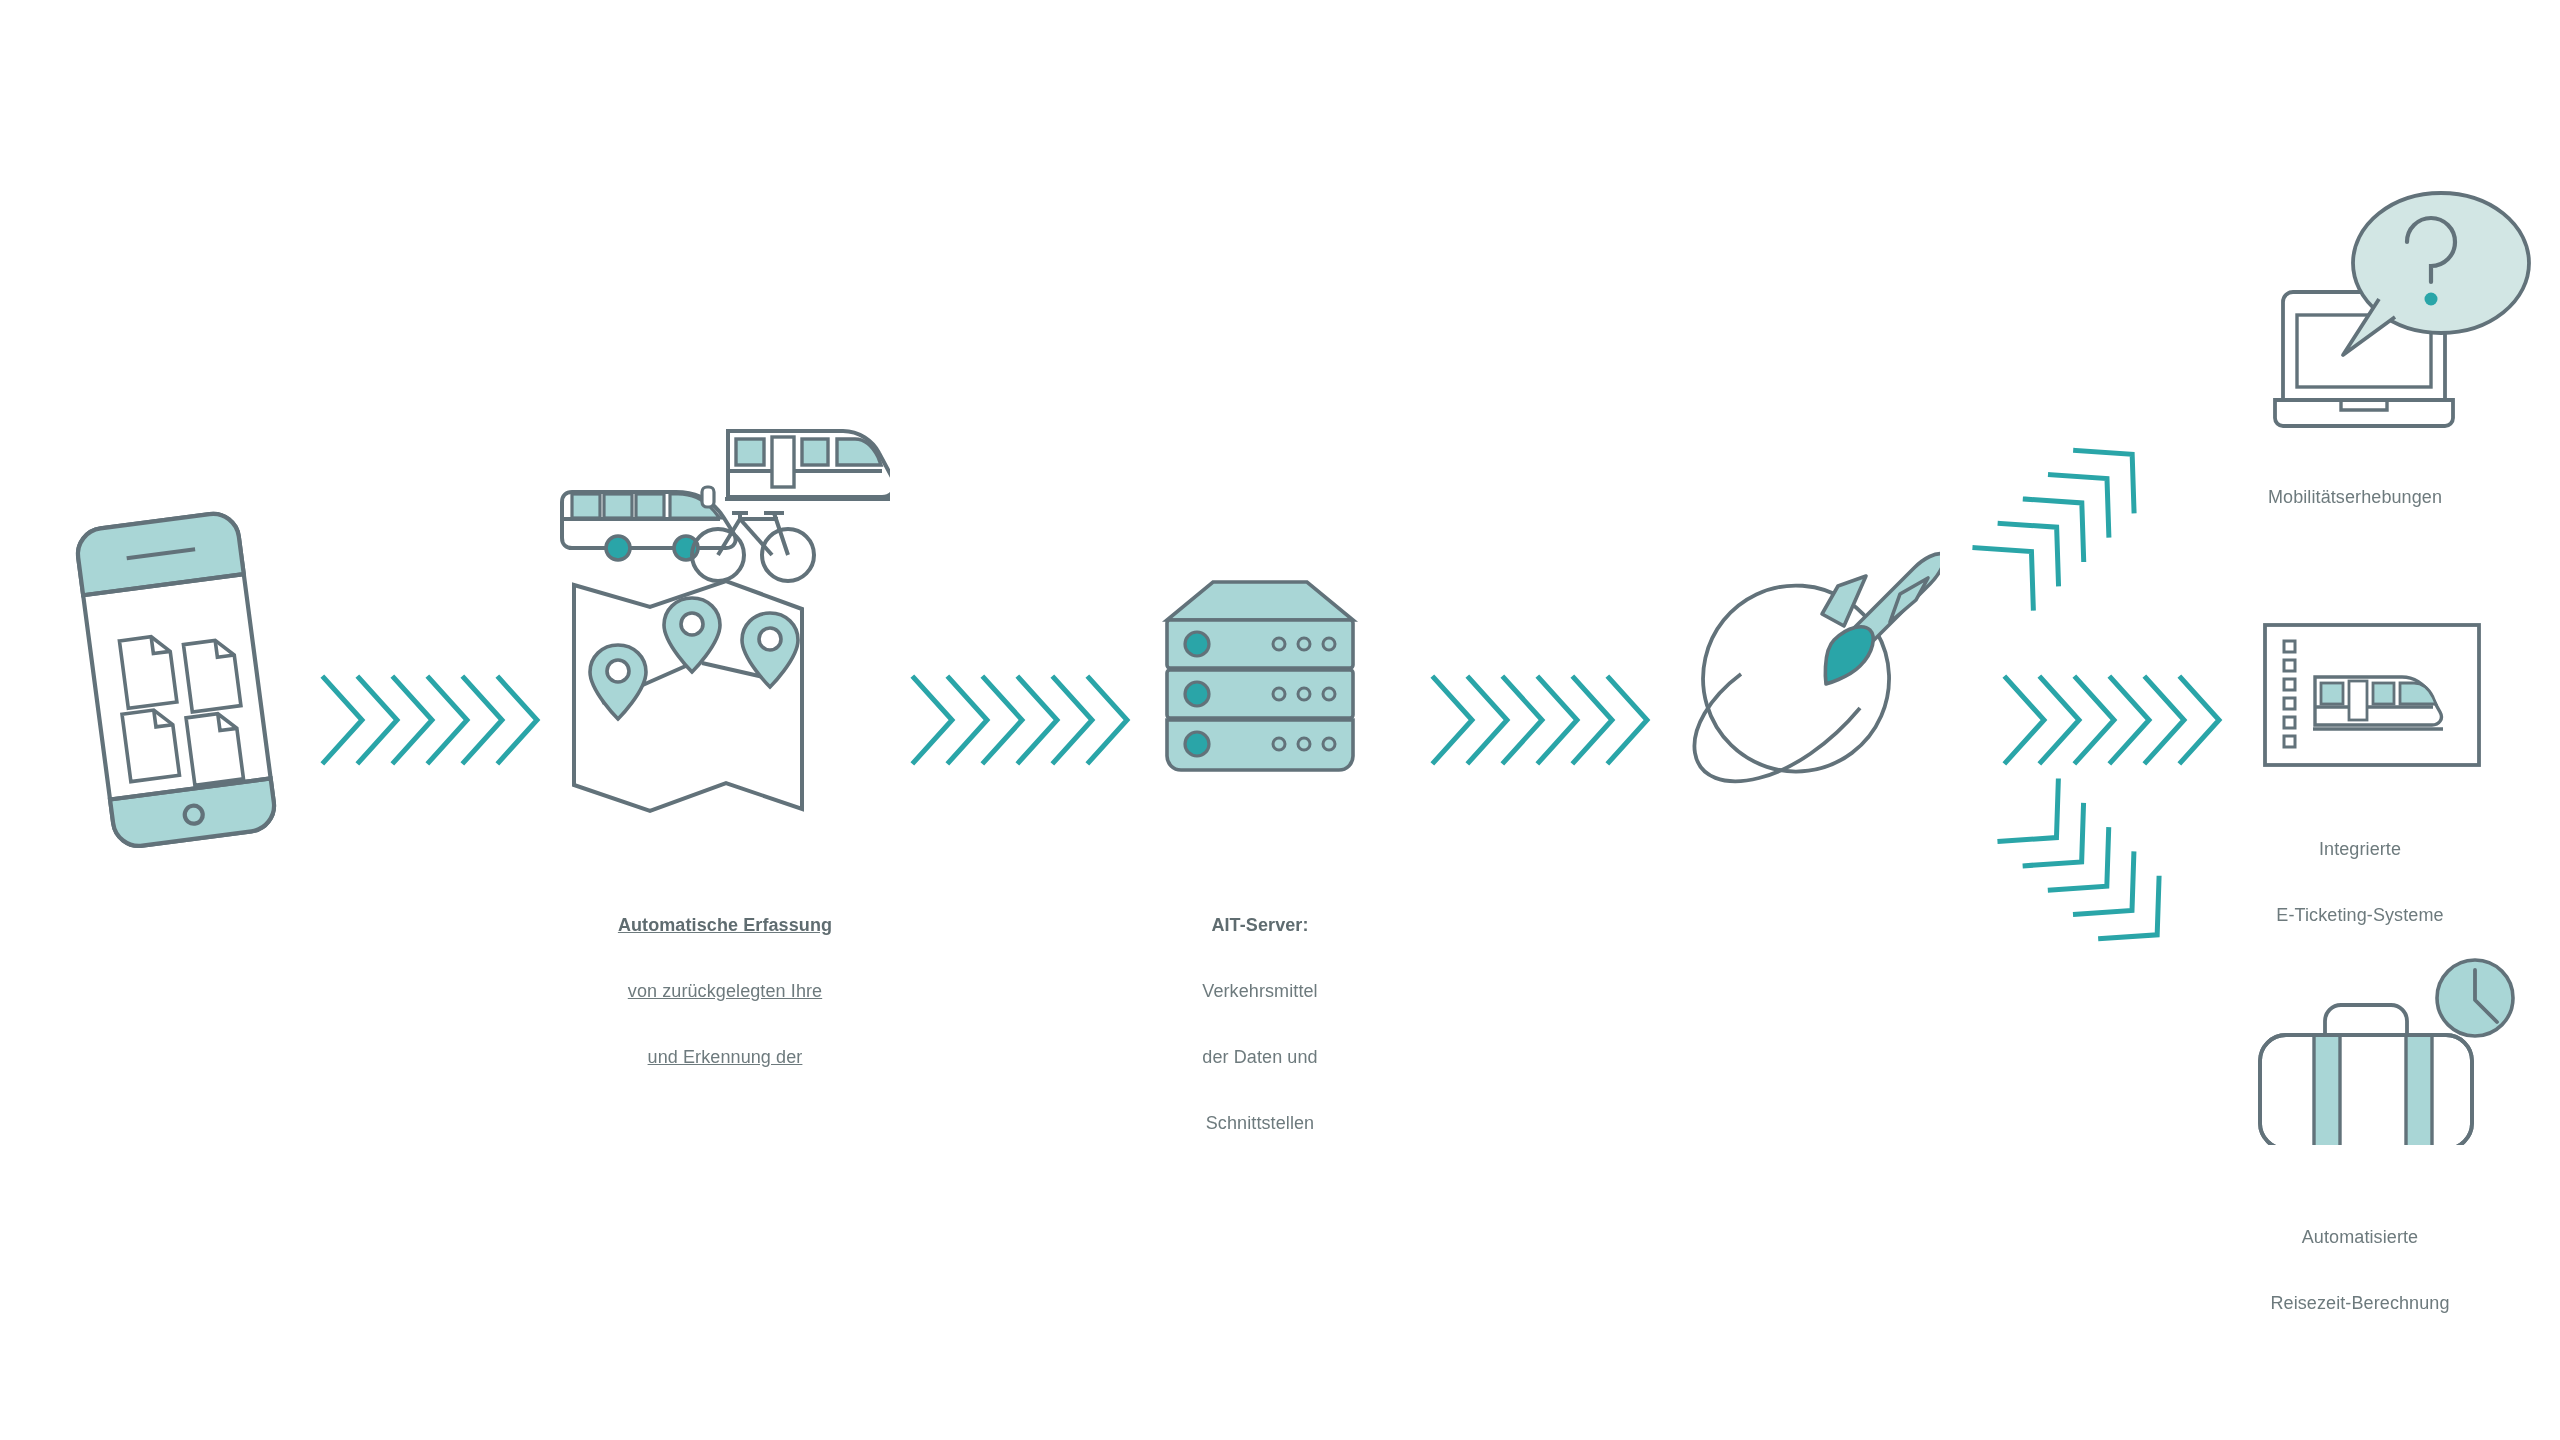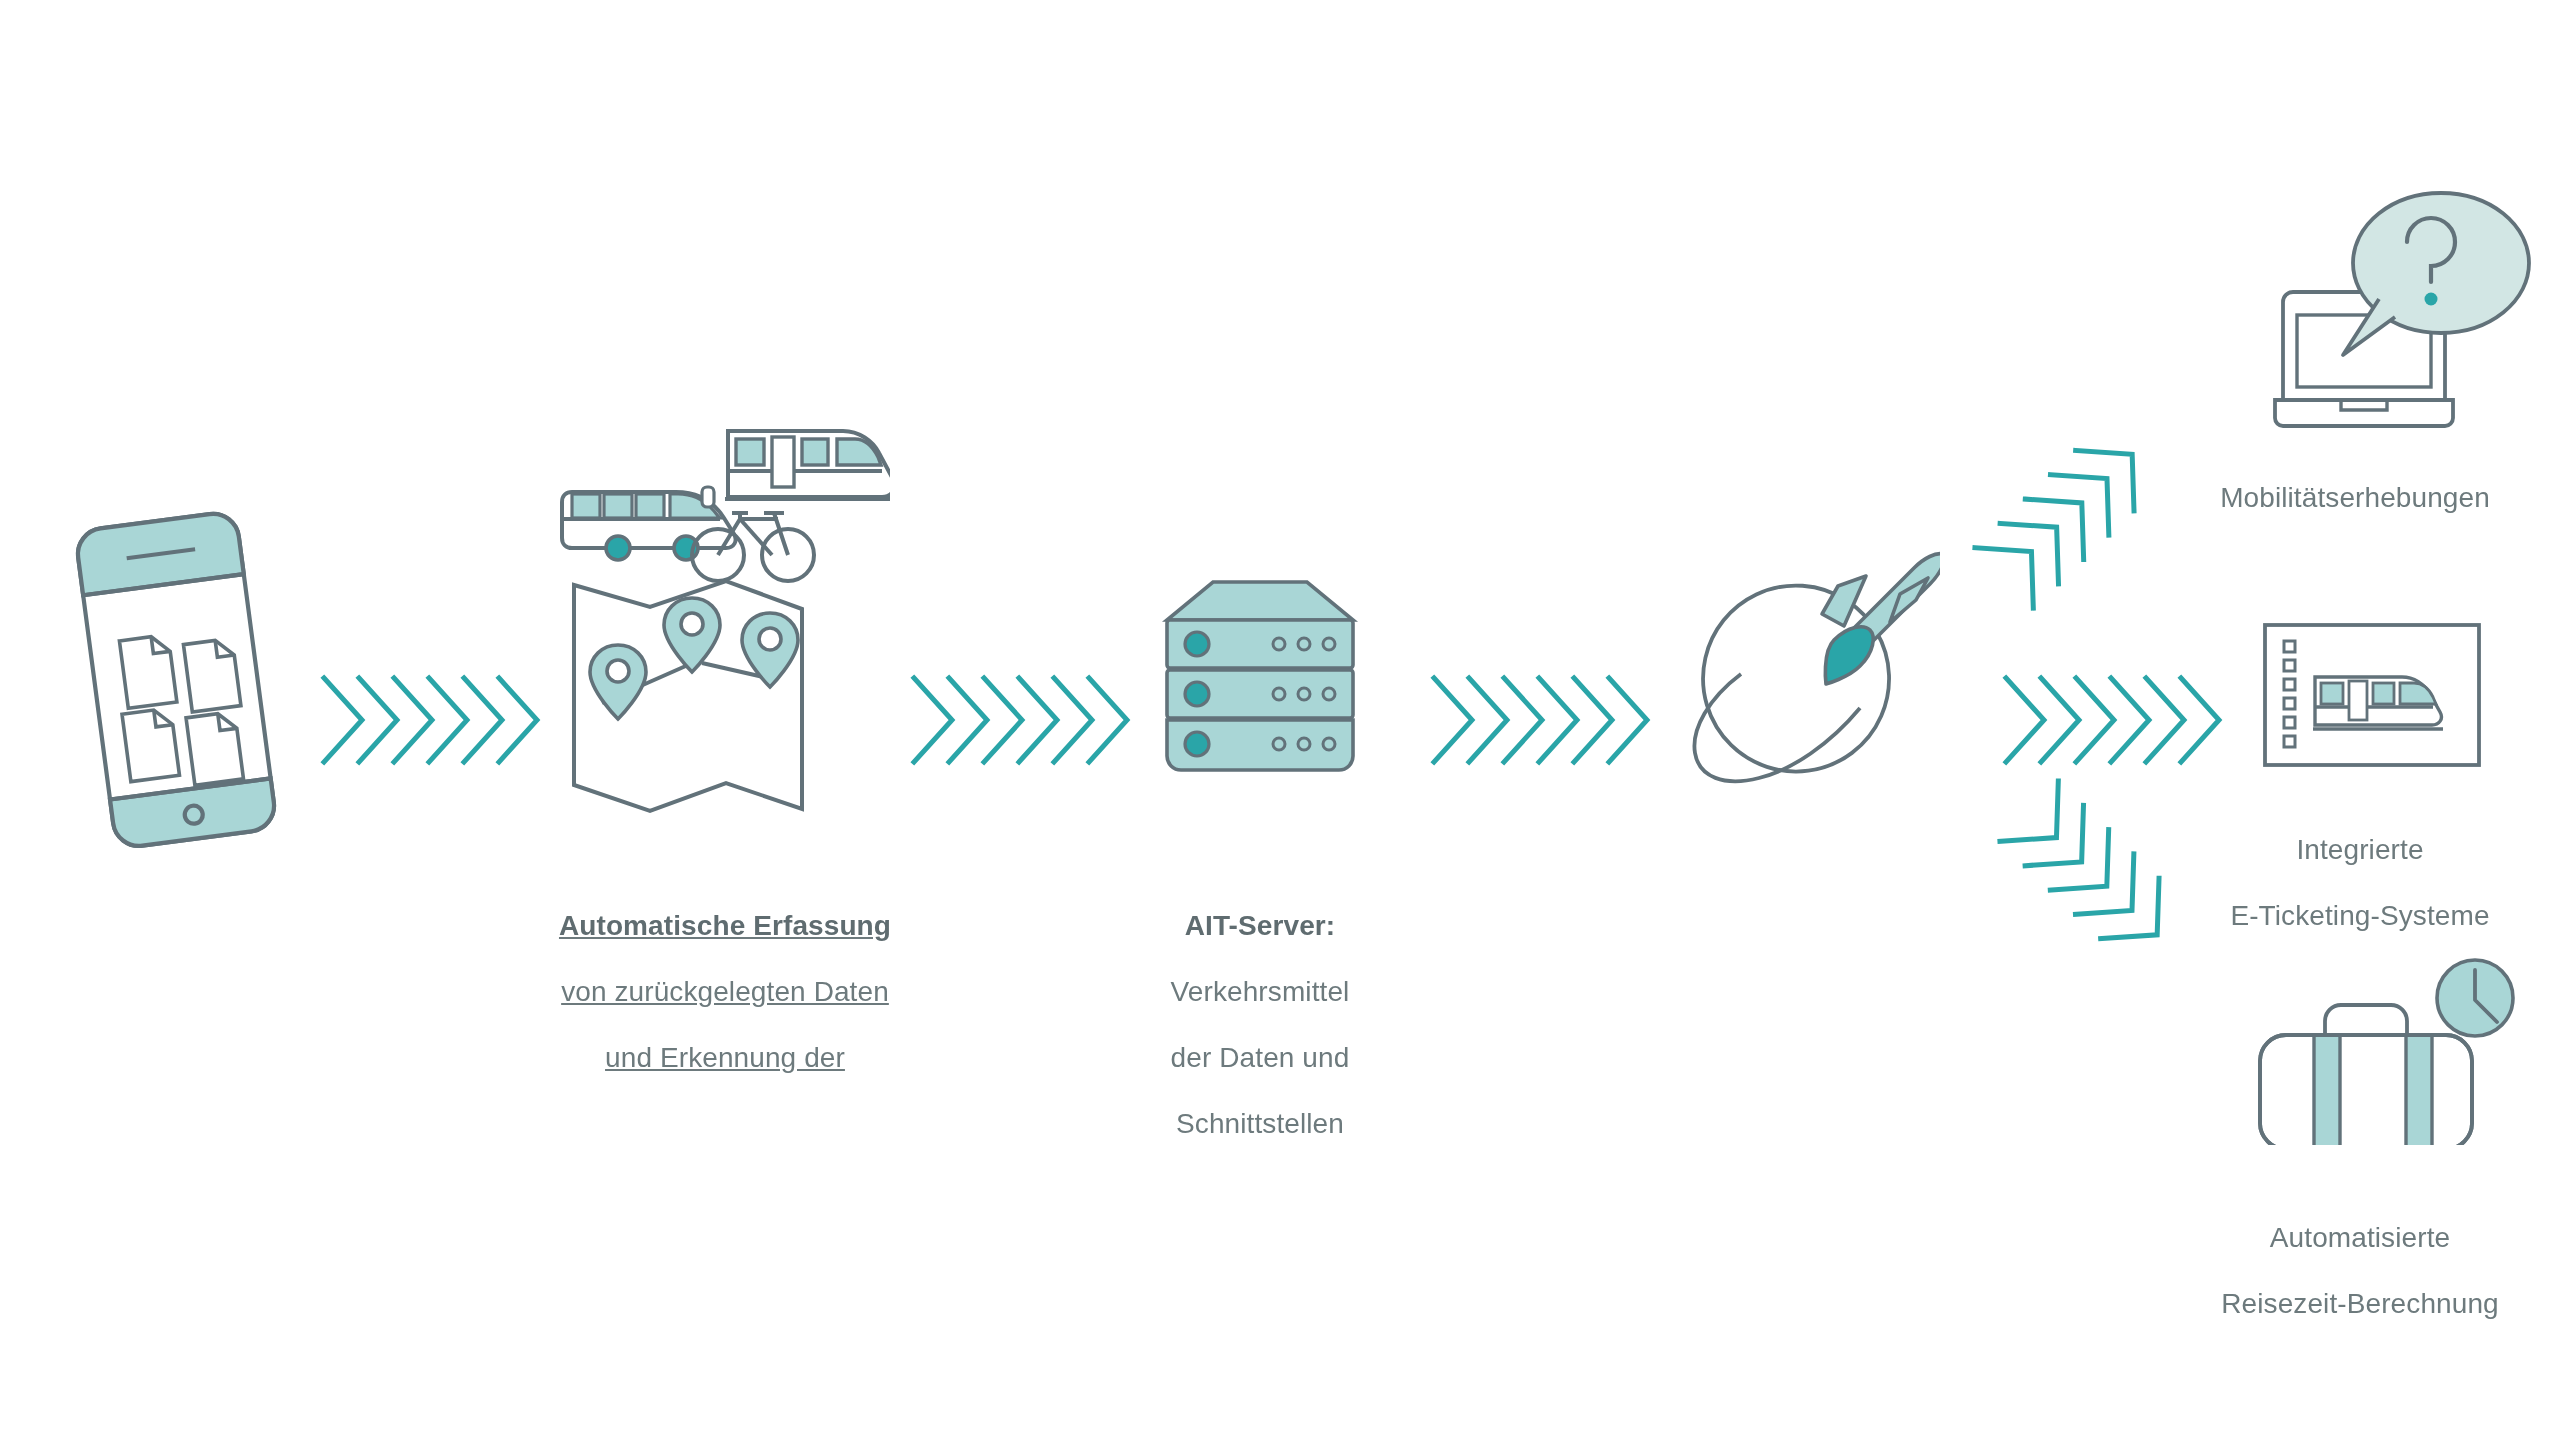--- a/index.html
+++ b/index.html
@@ -10,21 +10,21 @@
     -webkit-font-smoothing:antialiased;
   }
   .stage{position:absolute;inset:0;}
 
   
   .node{position:absolute;}
 
   
   .caption{
     position:absolute;text-align:center;color:#6d7a7d;
-    font-size:28px;line-height:33px;font-weight:400;
+    font-size:18px;line-height:33px;font-weight:400;
     letter-spacing:0.1px;white-space:pre-line;
   }
   .cap-line{display:block;}
   .cap-line.bold{font-weight:700;color:#5f6c70;}
 
   
   .arrows{position:absolute;}
   .arrows svg{display:block;overflow:visible;}
 </style>
 </head>
@@ -117,21 +117,21 @@
           <circle cx="132" cy="209" r="11" fill="#ffffff"></circle>
           <path d="M210 198 c16 0 28 12 28 27 c0 19 -28 47 -28 47 c0 0 -28 -28 -28 -47 c0 -15 12 -27 28 -27 z" fill="#a9d6d6"></path>
           <circle cx="210" cy="224" r="11" fill="#ffffff"></circle>
         </g>
       </g>
     </svg>
   </div>
 
   <div class="caption" style="left:490px;top:876px;width:470px;text-decoration:underline;">
     <span class="cap-line bold">Automatische Erfassung</span>
-    <span class="cap-line">von zurückgelegten Daten</span>
+    <span class="cap-line">von zurückgelegten Ihre</span>
     <span class="cap-line">und Erkennung der</span>
   </div>
 
   <div class="arrows" style="left:908px;top:660px;">
     <svg width="230" height="120" viewBox="0 0 230 120">
       <g fill="none" stroke="#2aa5a8" stroke-width="5" stroke-linecap="square">
         <polyline points="6,18 44,60 6,102"></polyline>
         <polyline points="41,18 79,60 41,102"></polyline>
         <polyline points="76,18 114,60 76,102"></polyline>
         <polyline points="111,18 149,60 111,102"></polyline>

